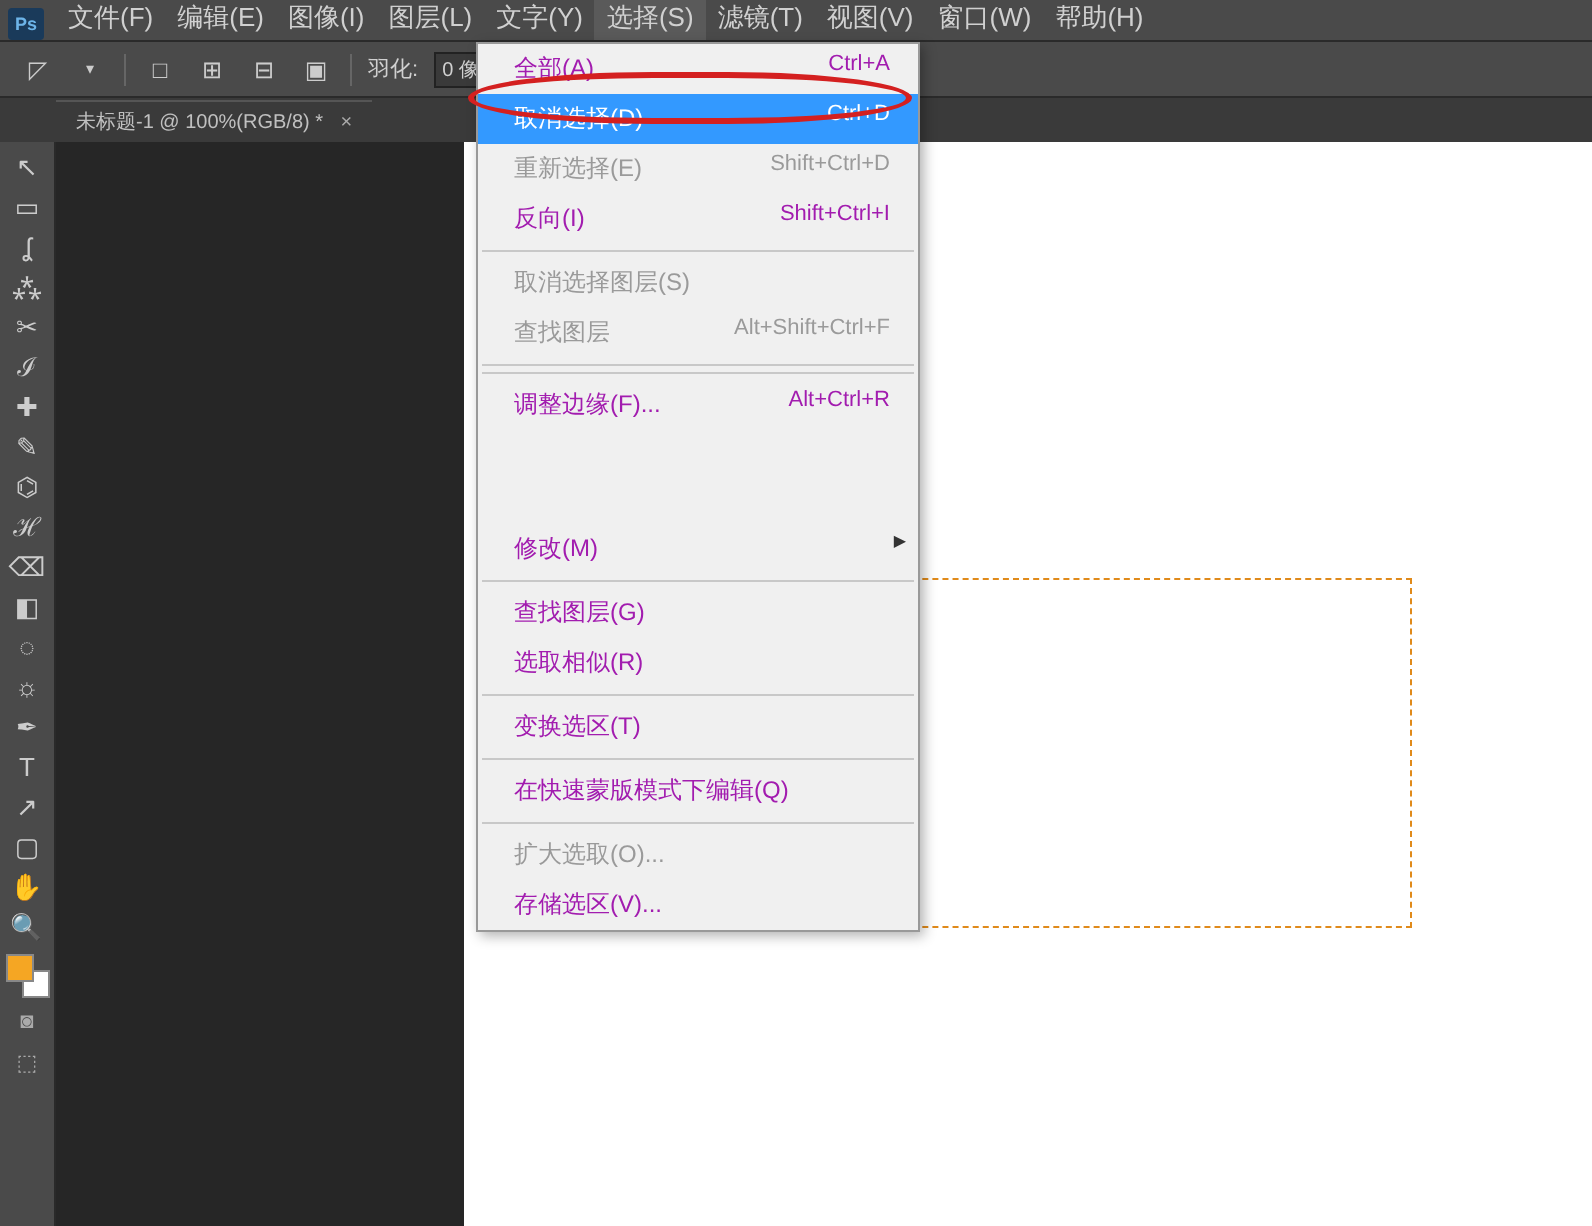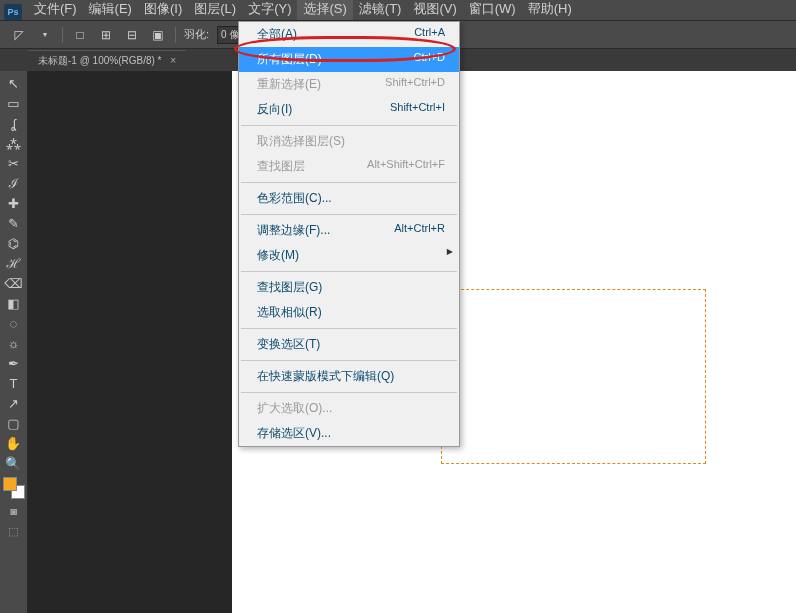--- a/index.html
+++ b/index.html
@@ -27,25 +27,25 @@
   .color-swatches { margin-top: 4px; position: relative; width: 22px; height: 22px; }
   .swatch-fg { position: absolute; width: 14px; height: 14px; background: #f5a623; border: 1px solid #888; top: 0; left: 0; z-index: 2; }
   .swatch-bg { position: absolute; width: 14px; height: 14px; background: #fff; border: 1px solid #888; bottom: 0; right: 0; }
   .mini-btn { width: 18px; height: 16px; margin-top: 4px; display: flex; align-items: center; justify-content: center; color: #aaa; font-size: 11px; }
   
   .canvas-area { flex: 1; background: #262626; position: relative; }
   .canvas { position: absolute; left: 204px; top: 0; width: 564px; height: 542px; background: #fff; }
   .selection { position: absolute; left: 441px; top: 289px; width: 265px; height: 175px; border: 1.5px dashed #e08a1a; }
   
   .dropdown { position: absolute; left: 238px; top: 21px; width: 222px; background: #f0f0f0; border: 1px solid #999; box-shadow: 2px 2px 6px rgba(0,0,0,0.3); z-index: 100; font-size: 12px; }
-  .dd-item { display: flex; justify-content: space-between; padding: 4px 14px 4px 18px; color: #0c4a6e; cursor: pointer; }
+  .dd-item { display: flex; justify-content: space-between; padding: 4px 14px 4px 18px; color: #a21caf; cursor: pointer; }
   .dd-item.disabled { color: #9a9a9a; }
   .dd-item.highlighted { background: #3399ff; color: #fff; }
   .dd-item .shortcut { color: inherit; font-size: 11px; }
-  .dd-item.sub { position: relative; }
+  .dd-item.sub { position: relative; margin-top: 47px; }
   .dd-item.sub::after { content: "▶"; position: absolute; right: 6px; font-size: 8px; color: #333; }
   .dd-sep { height: 1px; background: #c8c8c8; margin: 3px 2px; }
   
   .ring { position: absolute; left: 234px; top: 36px; width: 222px; height: 26px; border: 3px solid #d42020; border-radius: 50% / 60%; z-index: 101; pointer-events: none; }
 </style>
 </head>
 <body>
 
 <div class="menubar">
   <div class="ps-logo">Ps</div>
@@ -117,43 +117,40 @@
 </div>
 
 <div class="selection"></div>
 
 <div class="dropdown" id="dropdown">
     <div class="dd-item">
       <span>全部(A)</span>
       <span class="shortcut">Ctrl+A</span>
     </div>
     <div class="dd-item highlighted">
-      <span>所有图层(D)</span>
+      <span>取消选择(D)</span>
       <span class="shortcut">Ctrl+D</span>
     </div>
     <div class="dd-item disabled">
       <span>重新选择(E)</span>
       <span class="shortcut">Shift+Ctrl+D</span>
     </div>
     <div class="dd-item">
       <span>反向(I)</span>
       <span class="shortcut">Shift+Ctrl+I</span>
     </div>
     <div class="dd-sep"></div>
     <div class="dd-item disabled">
       <span>取消选择图层(S)</span>
     </div>
     <div class="dd-item disabled">
       <span>查找图层</span>
       <span class="shortcut">Alt+Shift+Ctrl+F</span>
     </div>
     <div class="dd-sep"></div>
-    <div class="dd-item">
-      <span>色彩范围(C)...</span>
-    </div>
     <div class="dd-sep"></div>
     <div class="dd-item">
       <span>调整边缘(F)...</span>
       <span class="shortcut">Alt+Ctrl+R</span>
     </div>
     <div class="dd-item sub">
       <span>修改(M)</span>
     </div>
     <div class="dd-sep"></div>
     <div class="dd-item">

